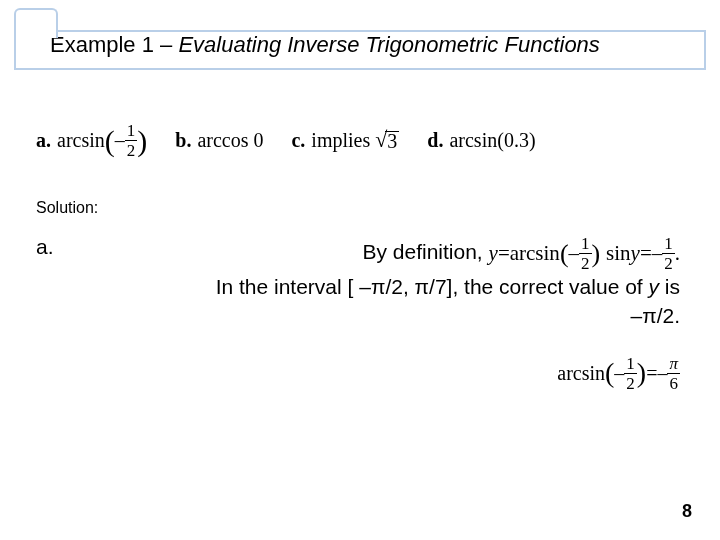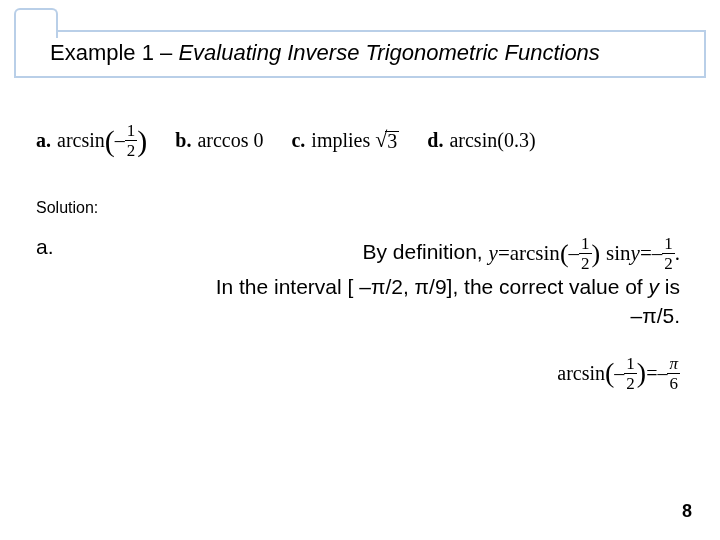--- a/index.html
+++ b/index.html
@@ -27,21 +27,21 @@
     border-bottom: none;
     border-radius: 6px 6px 0 0;
     background: #fff;
     z-index: 2;
   }
   .title-bar {
     position: relative;
     margin: 12px 14px 0 14px;
     border: 2px solid #b9cfe8;
     background: #fff;
-    padding: 8px 10px 10px 34px;
+    padding: 0 10px 10px 34px;
     font-size: 22px;
   }
   .title-bar .ital { font-style: italic; }
   .content {
     position: absolute;
     top: 94px;
     left: 36px;
     right: 40px;
   }
   .line1 { font-size: 21px; margin-top: 4px; }
@@ -185,23 +185,23 @@
         <span> = </span>
         <span>–</span>
         <span class="frac">
           <span class="num">1</span>
           <span class="bar"></span>
           <span class="den">2</span>
         </span>
         <span>.</span>
       </span>
       <br>
-      <span>In the interval [ –π/2, π/9], the correct value of </span><span style="font-style:italic">y</span><span> is</span>
+      <span>In the interval [ –π/2, π/7], the correct value of </span><span style="font-style:italic">y</span><span> is</span>
       <br>
-      <span>–π/5.</span>
+      <span>–π/2.</span>
 
       <div class="final">
         <span class="row">
           <span>arcsin</span>
           <span class="paren" style="font-size:28px">(</span>
           <span>–</span>
           <span class="frac">
             <span class="num">1</span>
             <span class="bar"></span>
             <span class="den">2</span>

